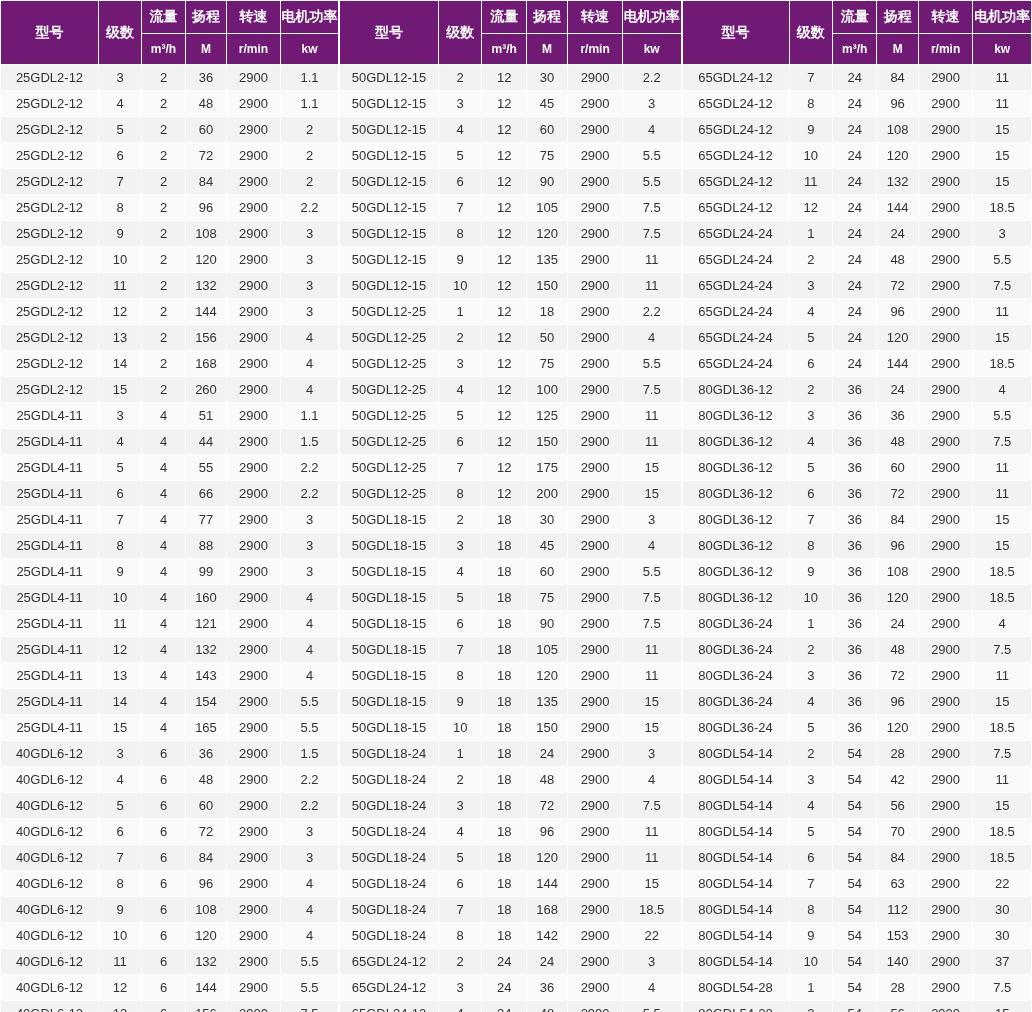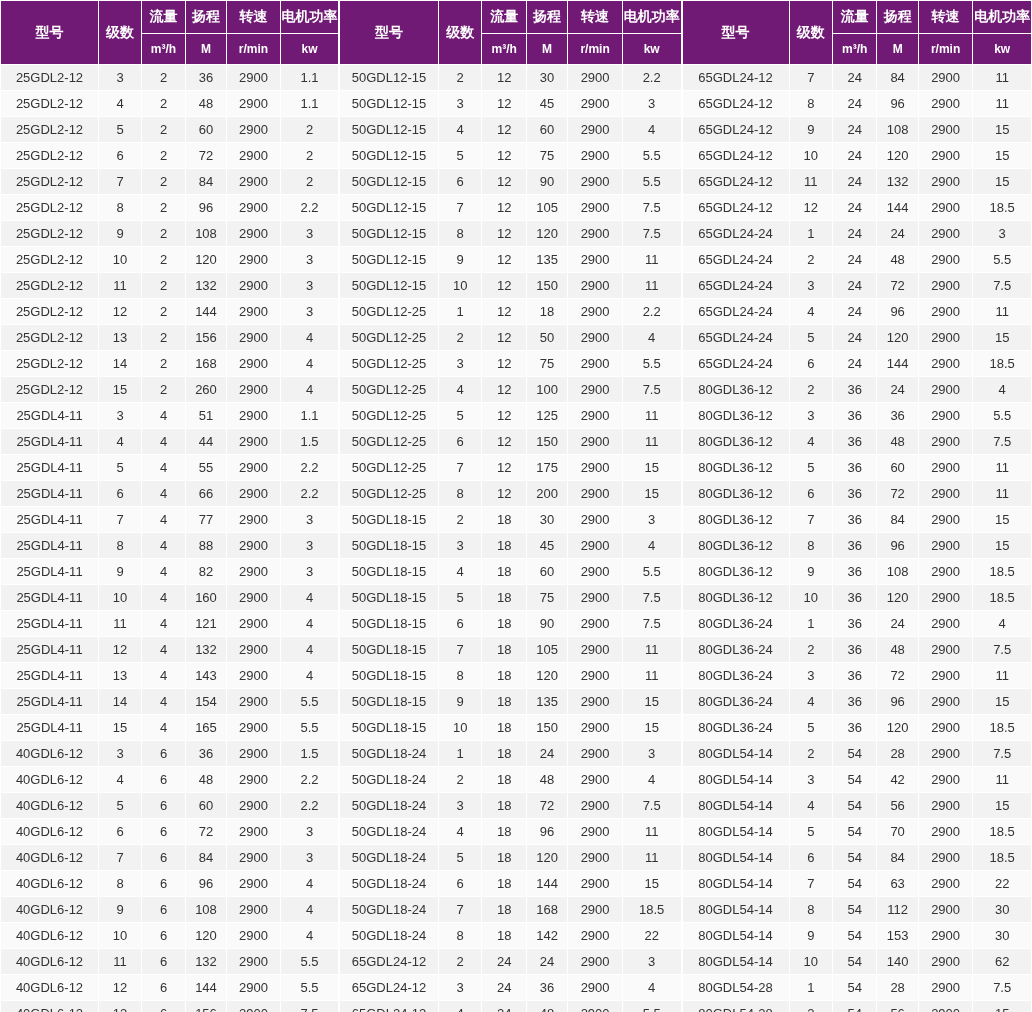--- a/index.html
+++ b/index.html
@@ -243,21 +243,21 @@
           <td>8</td>
           <td>4</td>
           <td>88</td>
           <td>2900</td>
           <td>3</td>
         </tr>
         <tr class="row-even">
           <td class="c-model">25GDL4-11</td>
           <td>9</td>
           <td>4</td>
-          <td>82</td>
+          <td>99</td>
           <td>2900</td>
           <td>3</td>
         </tr>
         <tr class="row-odd">
           <td class="c-model">25GDL4-11</td>
           <td>10</td>
           <td>4</td>
           <td>160</td>
           <td>2900</td>
           <td>4</td>
@@ -1015,21 +1015,21 @@
           <td>153</td>
           <td>2900</td>
           <td>30</td>
         </tr>
         <tr class="row-odd">
           <td class="c-model">80GDL54-14</td>
           <td>10</td>
           <td>54</td>
           <td>140</td>
           <td>2900</td>
-          <td>62</td>
+          <td>37</td>
         </tr>
         <tr class="row-even">
           <td class="c-model">80GDL54-28</td>
           <td>1</td>
           <td>54</td>
           <td>28</td>
           <td>2900</td>
           <td>7.5</td>
         </tr>
         <tr class="row-odd">

